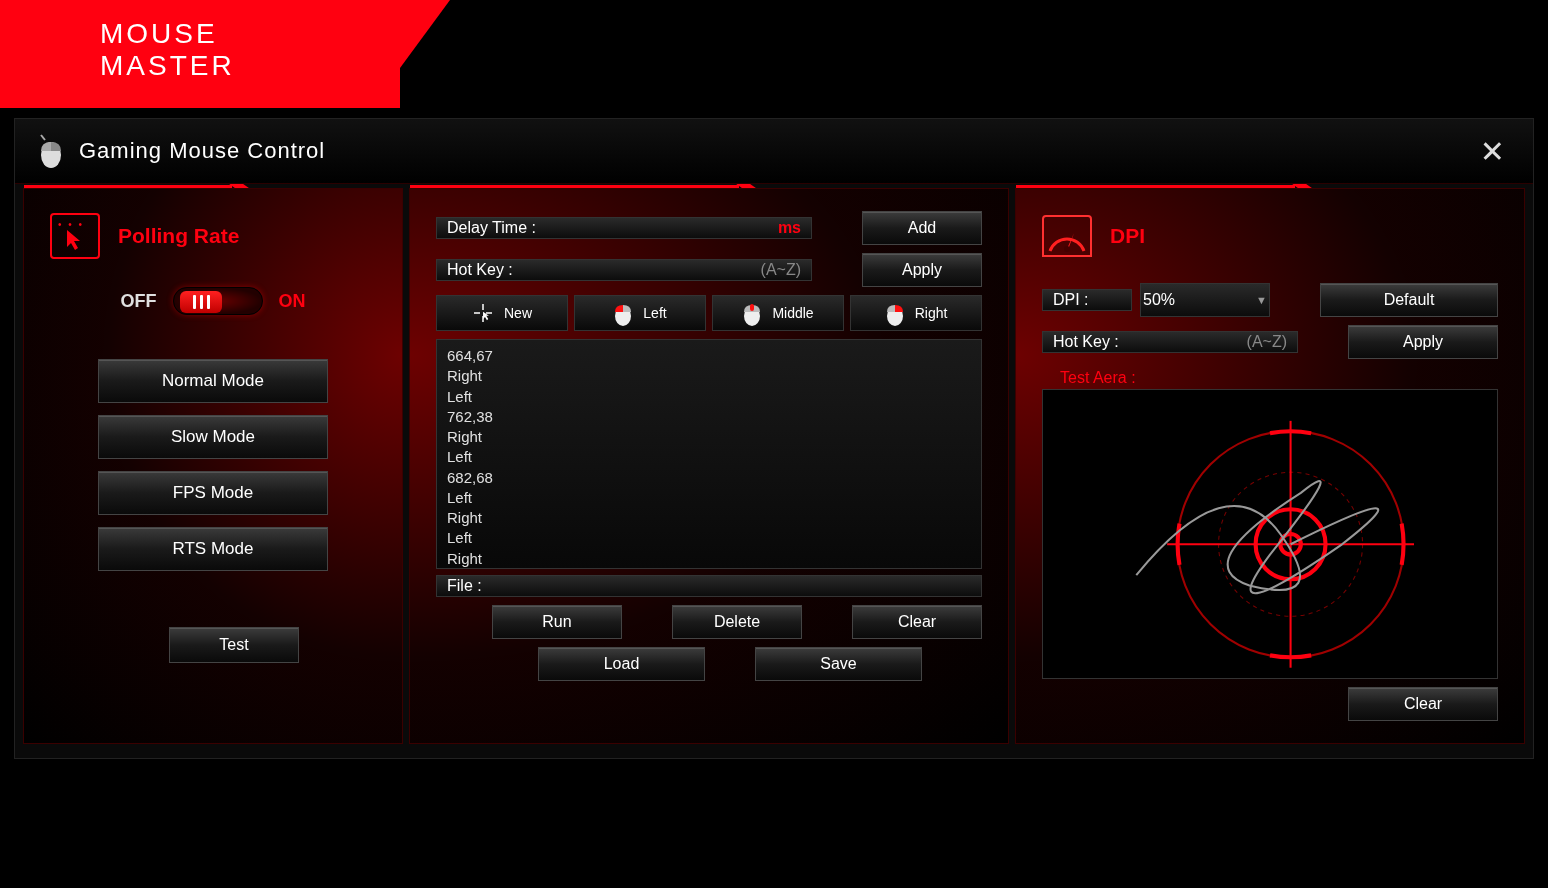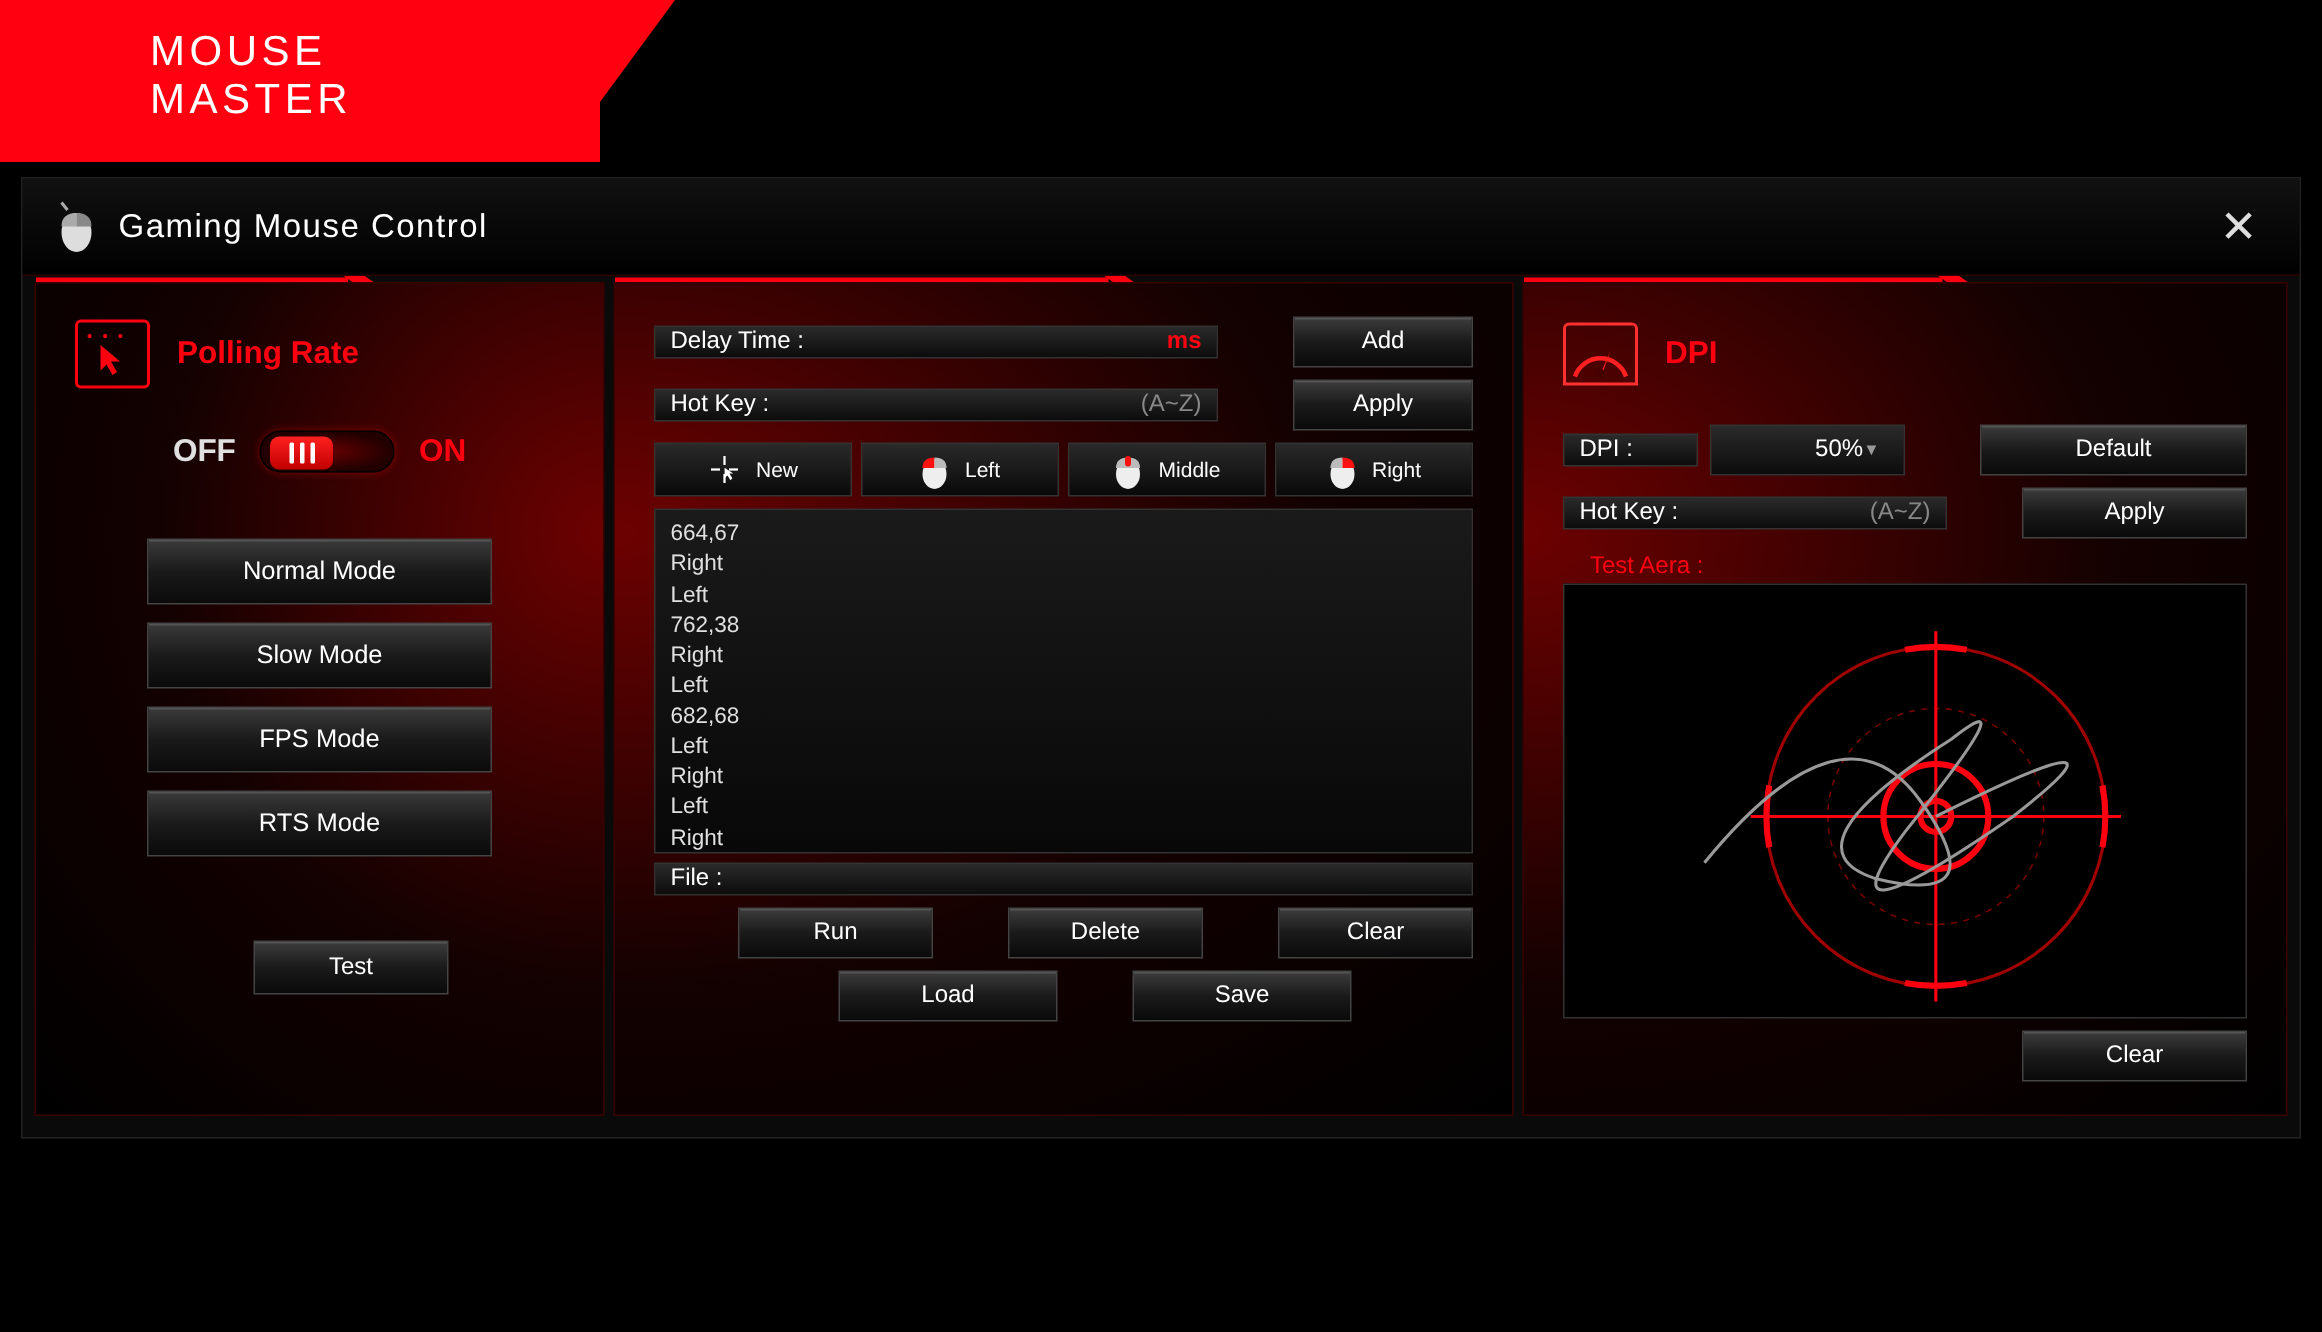--- a/index.html
+++ b/index.html
@@ -76,21 +76,21 @@
 .panel-header { display: flex; align-items: center; margin-bottom: 22px; height: 50px; }
 .panel-icon-box { width: 50px; height: 46px; border: 2px solid #ff0010; border-radius: 4px; position: relative; margin-right: 18px; }
 .panel-icon-box .dots { position:absolute; top:4px; left:6px; color:#ff0010; font-size:10px; letter-spacing:2px;}
 .cursor-icon { position:absolute; top:14px; left:14px; fill:#ff0010; }
 .panel-title { color: #ff0010; font-size: 21px; font-weight: bold; }
 
 .axes-icon { width:50px; height:46px; margin-right:18px; position:relative; }
 .gauge-icon-box { width:50px; height:42px; border:2px solid #ff3030; border-radius:4px 4px 0 0; margin-right:18px; position:relative; overflow:hidden;}
 
 .toggle-row { display: flex; align-items: center; justify-content: center; margin: 26px 0 44px 0; gap: 16px; }
-.toggle-label { color: #e0e0e0; font-size: 21px; font-weight: bold; }
+.toggle-label { color: #e0e0e0; font-size: 18px; font-weight: bold; }
 .toggle-label.on { color: #ff0010; }
 .toggle-track {
   width: 90px; height: 28px;
   background: radial-gradient(ellipse at center,#600 0%, #200 70%);
   border-radius: 14px;
   border:1px solid #000;
   position: relative;
   box-shadow: 0 0 6px rgba(255,0,0,.4);
 }
 .toggle-handle {
@@ -155,28 +155,28 @@
   padding: 6px 10px;
   font-size:15px;
   color:#e0e0e0;
   line-height:1.35;
   overflow:hidden;
 }
 .file-row .text-input { width:100%; }
 .action-row { display:flex; justify-content:flex-end; gap:8px; margin-top:8px;}
 .action-row .btn { width:130px; }
 .action-row.center { justify-content:center; }
-.action-row.center .btn { width:146px; }
+.action-row.center .btn { width:167px; }
 
 .dpi-row .text-input { width: 90px; }
 .dpi-select {
   background: linear-gradient(to bottom,#2a2a2a,#0c0c0c);
   border:1px solid #333; height:34px; width:130px;
-  display:flex; align-items:center; justify-content:flex-end;
-  padding:0 16px; color:#fff; font-size:16px; cursor:pointer;
+  display:flex; align-items:center; justify-content:space-between;
+  padding:0 2px; color:#fff; font-size:16px; cursor:pointer;
 }
 .dpi-select .chev { color:#999; font-size:11px;}
 .hotkey-dpi { flex:1; }
 
 .test-area-label { color:#ff0010; font-size:16px; margin: 10px 0 2px 18px;}
 .test-area {
   border:1px solid #333;
   background:#000;
   height: 290px;
   margin: 0 0 8px 0;

